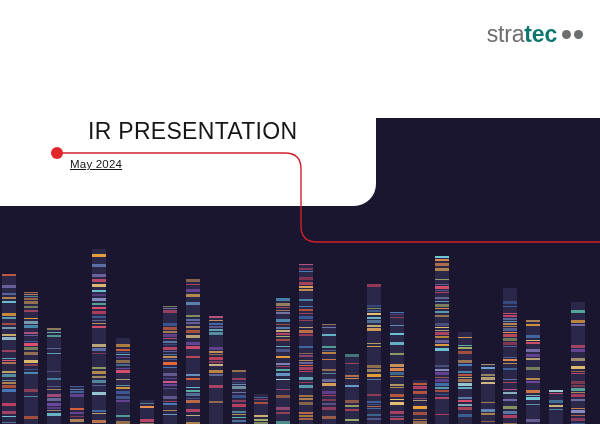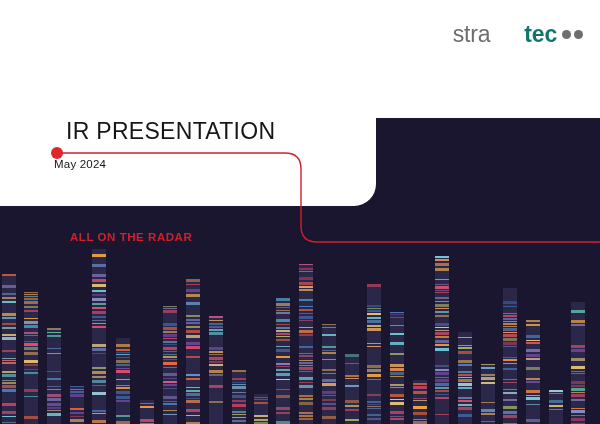--- a/index.html
+++ b/index.html
@@ -78,41 +78,42 @@
     top: 147px;
     width: 12px;
     height: 12px;
     border-radius: 50%;
     background: #e2252b;
   }
 
   
   .title-block {
     position: absolute;
-    left: 66px;
+    left: 88px;
     top: 119px;
     width: 300px;
   }
   .slide-title {
     margin: 0;
     font-size: 23px;
     font-weight: 400;
     letter-spacing: 0.3px;
     color: #161616;
     line-height: 1.1;
     white-space: nowrap;
   }
   .slide-date {
     position: absolute;
-    left: 54px;
+    left: 70px;
     top: 158px;
     font-size: 11.5px;
     font-weight: 400;
     color: #161616;
     letter-spacing: 0.2px;
+    text-decoration: underline;
   }
 
   
   .tagline {
     position: absolute;
     left: 70px;
     top: 231px;
     font-size: 11.5px;
     font-weight: 600;
     letter-spacing: 0.55px;
@@ -126,21 +127,20 @@
     top: 21px;
     display: flex;
     align-items: center;
     height: 26px;
   }
   .logo-text {
     font-size: 23px;
     font-weight: 400;
     letter-spacing: -0.2px;
     line-height: 1;
-    margin-left: 34px;
   }
   .logo-stra { color: #6d6e70; }
   .logo-tec  { color: #0f766e; font-weight: 700; }
   .logo-dots { display: flex; align-items: center; margin-left: 2px; }
   .logo-dot {
     width: 9px;
     height: 9px;
     border-radius: 50%;
     background: #6d6e70;
     margin-left: 3px;
@@ -671,21 +671,20 @@
     <path d="M 57 153 L 285 153 Q 301 153 301 169 L 301 226 Q 301 242 317 242 L 600 242" fill="none" stroke="#d2202a" stroke-width="1.4"></path>
   </svg>
 
   <div class="red-dot"></div>
 
   <div class="title-block">
     <h1 class="slide-title">IR PRESENTATION</h1>
   </div>
   <div class="slide-date">May 2024</div>
 
-  <div class="tagline">ALL ON THE RADAR</div>
 
   <div class="logo">
     <span class="logo-text logo-stra">stra</span>
     <span class="logo-text logo-tec">tec</span>
     <span class="logo-dots">
       <span class="logo-dot"></span>
       <span class="logo-dot"></span>
     </span>
   </div>
 

